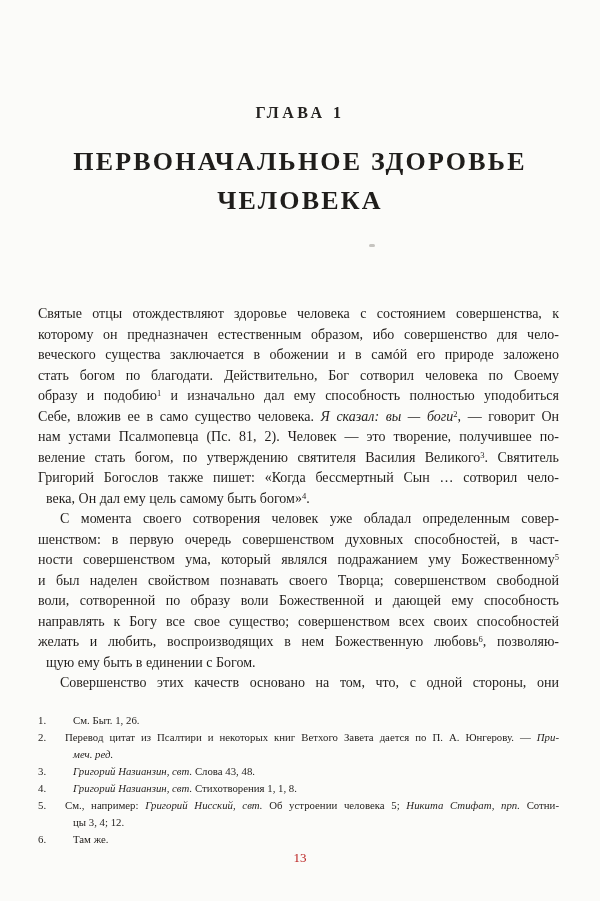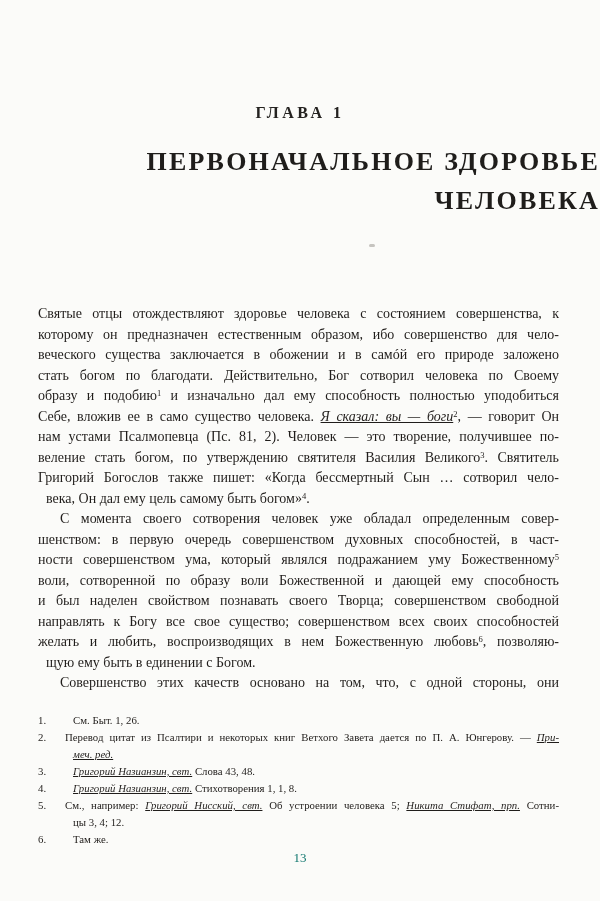--- a/index.html
+++ b/index.html
@@ -15,21 +15,21 @@
 
   .chapter-label {
     position: absolute; top: 104px; left: 0; right: 0;
     text-align: center;
     font-size: 16px; font-weight: 700;
     letter-spacing: 3.5px;
     color: #242220;
   }
   .chapter-title {
     position: absolute; top: 142px; left: 0; right: 0;
-    text-align: right;
+    text-align: center;
     font-size: 26px; font-weight: 700;
     letter-spacing: 2.2px;
     line-height: 39px;
     color: #1f1d1b;
   }
 
   .page-mark {
     position: absolute; left: 369px; top: 244px;
     width: 6px; height: 3px;
     background: #c6c4c0; border-radius: 2px;
@@ -41,21 +41,21 @@
     font-size: 14px;
     line-height: 20.5px;
   }
   .line {
     text-align: justify;
     text-align-last: justify;
     white-space: normal;
   }
   .line.end { text-align: left; text-align-last: left; margin-left: 8px; }
   .line.indent { text-indent: 22px; }
-  .it { font-style: italic; text-decoration: underline; }
+  .it { font-style: italic; }
   sup {
     font-size: 61%;
     line-height: 0;
     vertical-align: baseline;
     position: relative; top: -0.45em;
   }
 
   .footnotes {
     position: absolute; left: 38px; top: 712px;
     width: 521px;
@@ -63,21 +63,21 @@
     line-height: 17px;
   }
   .fn { display: flex; }
   .fn-num { width: 27px; flex: 0 0 27px; text-align: left; }
   .fn-text { flex: 1 1 auto; min-width: 0; }
 
   .page-number {
     position: absolute; top: 850px; left: 0; right: 0;
     text-align: center;
     font-size: 13px;
-    color: #0f766e;
+    color: #b91c1c;
   }
 </style>
 </head>
 <body>
 
 <div class="page">
 
   <div class="chapter-label">ГЛАВА 1</div>
 
   <div class="chapter-title">
@@ -97,22 +97,22 @@
         <div class="line"><span>Себе, вложив ее в само существо человека. </span><span class="it">Я сказал: вы — боги</span><sup>2</sup><span>, — говорит Он</span></div>
         <div class="line"><span>нам устами Псалмопевца (Пс. 81, 2). Человек — это творение, получившее по-</span></div>
         <div class="line"><span>веление стать богом, по утверждению святителя Василия Великого</span><sup>3</sup><span>. Святитель</span></div>
         <div class="line"><span>Григорий Богослов также пишет: «Когда бессмертный Сын … сотворил чело-</span></div>
         <div class="line end"><span>века, Он дал ему цель самому быть богом»</span><sup>4</sup><span>.</span></div>
       </div>
       <div>
         <div class="line indent"><span>С момента своего сотворения человек уже обладал определенным совер-</span></div>
         <div class="line"><span>шенством: в первую очередь совершенством духовных способностей, в част-</span></div>
         <div class="line"><span>ности совершенством ума, который являлся подражанием уму Божественному</span><sup>5</sup></div>
+        <div class="line"><span>и был наделен свойством познавать своего Творца; совершенством свободной</span></div>
         <div class="line"><span>воли, сотворенной по образу воли Божественной и дающей ему способность</span></div>
-        <div class="line"><span>и был наделен свойством познавать своего Творца; совершенством свободной</span></div>
         <div class="line"><span>направлять к Богу все свое существо; совершенством всех своих способностей</span></div>
         <div class="line"><span>желать и любить, воспроизводящих в нем Божественную любовь</span><sup>6</sup><span>, позволяю-</span></div>
         <div class="line end"><span>щую ему быть в единении с Богом.</span></div>
       </div>
       <div>
         <div class="line indent"><span>Совершенство этих качеств основано на том, что, с одной стороны, они</span></div>
       </div>
     </div>
 
   <div class="footnotes">

